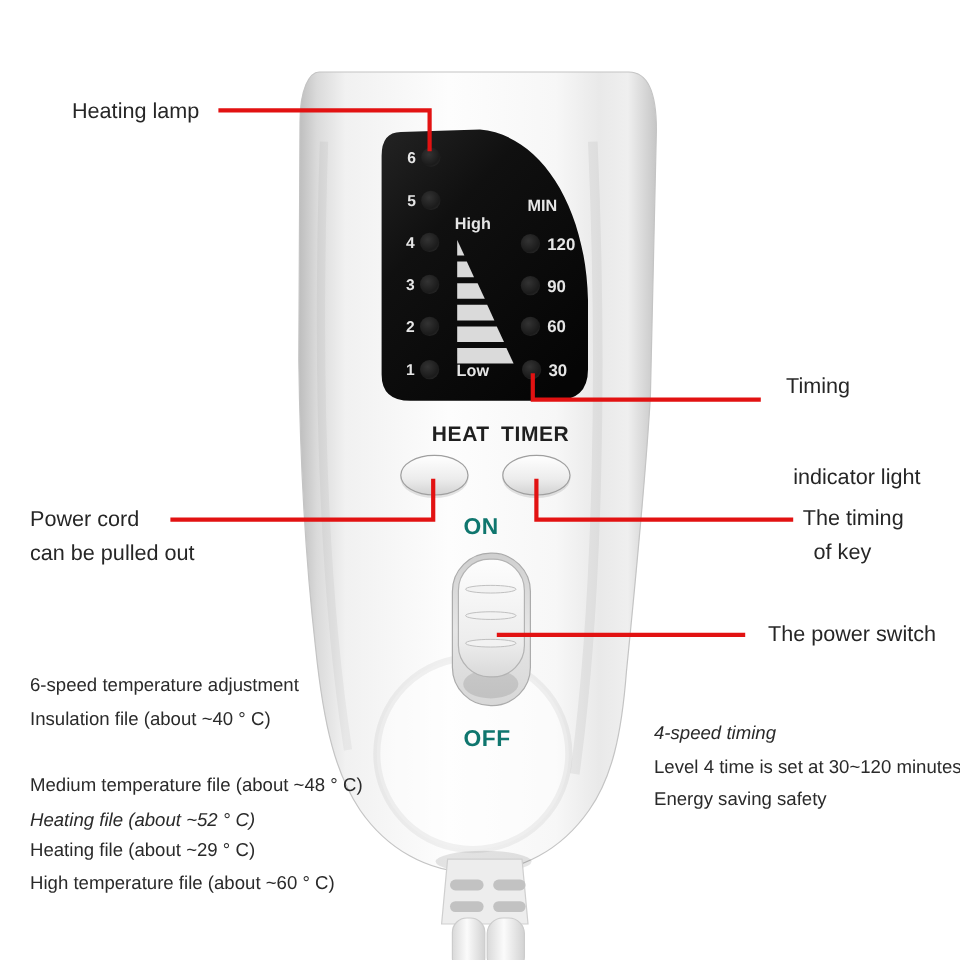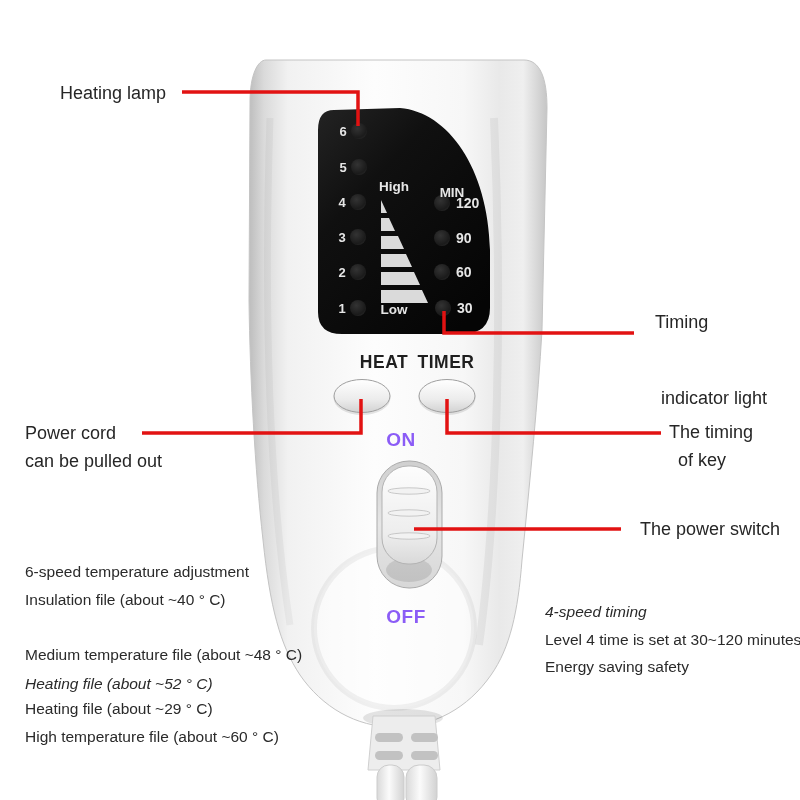--- a/index.html
+++ b/index.html
@@ -12,21 +12,21 @@
   .txt { position:absolute; z-index:3; white-space:nowrap; }
   .vcenter { transform:translate(0,-50%); }
   .ccenter { transform:translate(-50%,-50%); }
   .callout { font-size:18px; color:#262626; }
   .spec { font-size:15.5px; color:#2a2a2a; }
   .panel-txt { color:#e6e6e6; font-weight:bold; }
   .lvl-num { font-size:13px; }
   .scale-lbl { font-size:13.5px; }
   .min-val { font-size:14px; }
   .btn-lbl { font-size:17.5px; font-weight:600; color:#1f1f1f; letter-spacing:0.5px; }
-  .sw-lbl  { font-size:19px; font-weight:600; color:#8b5cf6; letter-spacing:0.5px; }
+  .sw-lbl  { font-size:19px; font-weight:600; color:#0f766e; letter-spacing:0.5px; }
 </style>
 </head>
 <body>
 
 <div id="canvas">
 
   <svg id="device-svg" width="800" height="800" viewBox="0 0 800 800">
     <defs>
       <linearGradient id="bodyGrad" x1="0" y1="0" x2="1" y2="0">
         <stop offset="0" stop-color="#bdbdbd"></stop>
@@ -176,21 +176,21 @@
   <span class="txt vcenter callout" style="left:640px; top:529px;">The power switch</span>
 
   <span class="txt ccenter panel-txt lvl-num" style="left:343px; top:131px;">6</span>
   <span class="txt ccenter panel-txt lvl-num" style="left:343px; top:167px;">5</span>
   <span class="txt ccenter panel-txt lvl-num" style="left:342px; top:202px;">4</span>
   <span class="txt ccenter panel-txt lvl-num" style="left:342px; top:237px;">3</span>
   <span class="txt ccenter panel-txt lvl-num" style="left:342px; top:272px;">2</span>
   <span class="txt ccenter panel-txt lvl-num" style="left:342px; top:308px;">1</span>
 
   <span class="txt ccenter panel-txt scale-lbl" style="left:394px; top:186px;">High</span>
-  <span class="txt ccenter panel-txt scale-lbl" style="left:442px; top:192px;padding-left:20px;">MIN</span>
+  <span class="txt ccenter panel-txt scale-lbl" style="left:442px; top:171px;padding-left:20px;">MIN</span>
   <span class="txt ccenter panel-txt scale-lbl" style="left:394px; top:309px;">Low</span>
 
   <span class="txt vcenter panel-txt min-val" style="left:456px; top:203px;">120</span>
   <span class="txt vcenter panel-txt min-val" style="left:456px; top:238px;">90</span>
   <span class="txt vcenter panel-txt min-val" style="left:456px; top:272px;">60</span>
   <span class="txt vcenter panel-txt min-val" style="left:457px; top:308px;">30</span>
 
   <span class="txt ccenter btn-lbl" style="left:360px; top:362px;padding-left:48px;">HEAT</span>
   <span class="txt ccenter btn-lbl" style="left:446px; top:362px;">TIMER</span>
   <span class="txt ccenter sw-lbl" style="left:401px; top:440px;">ON</span>

